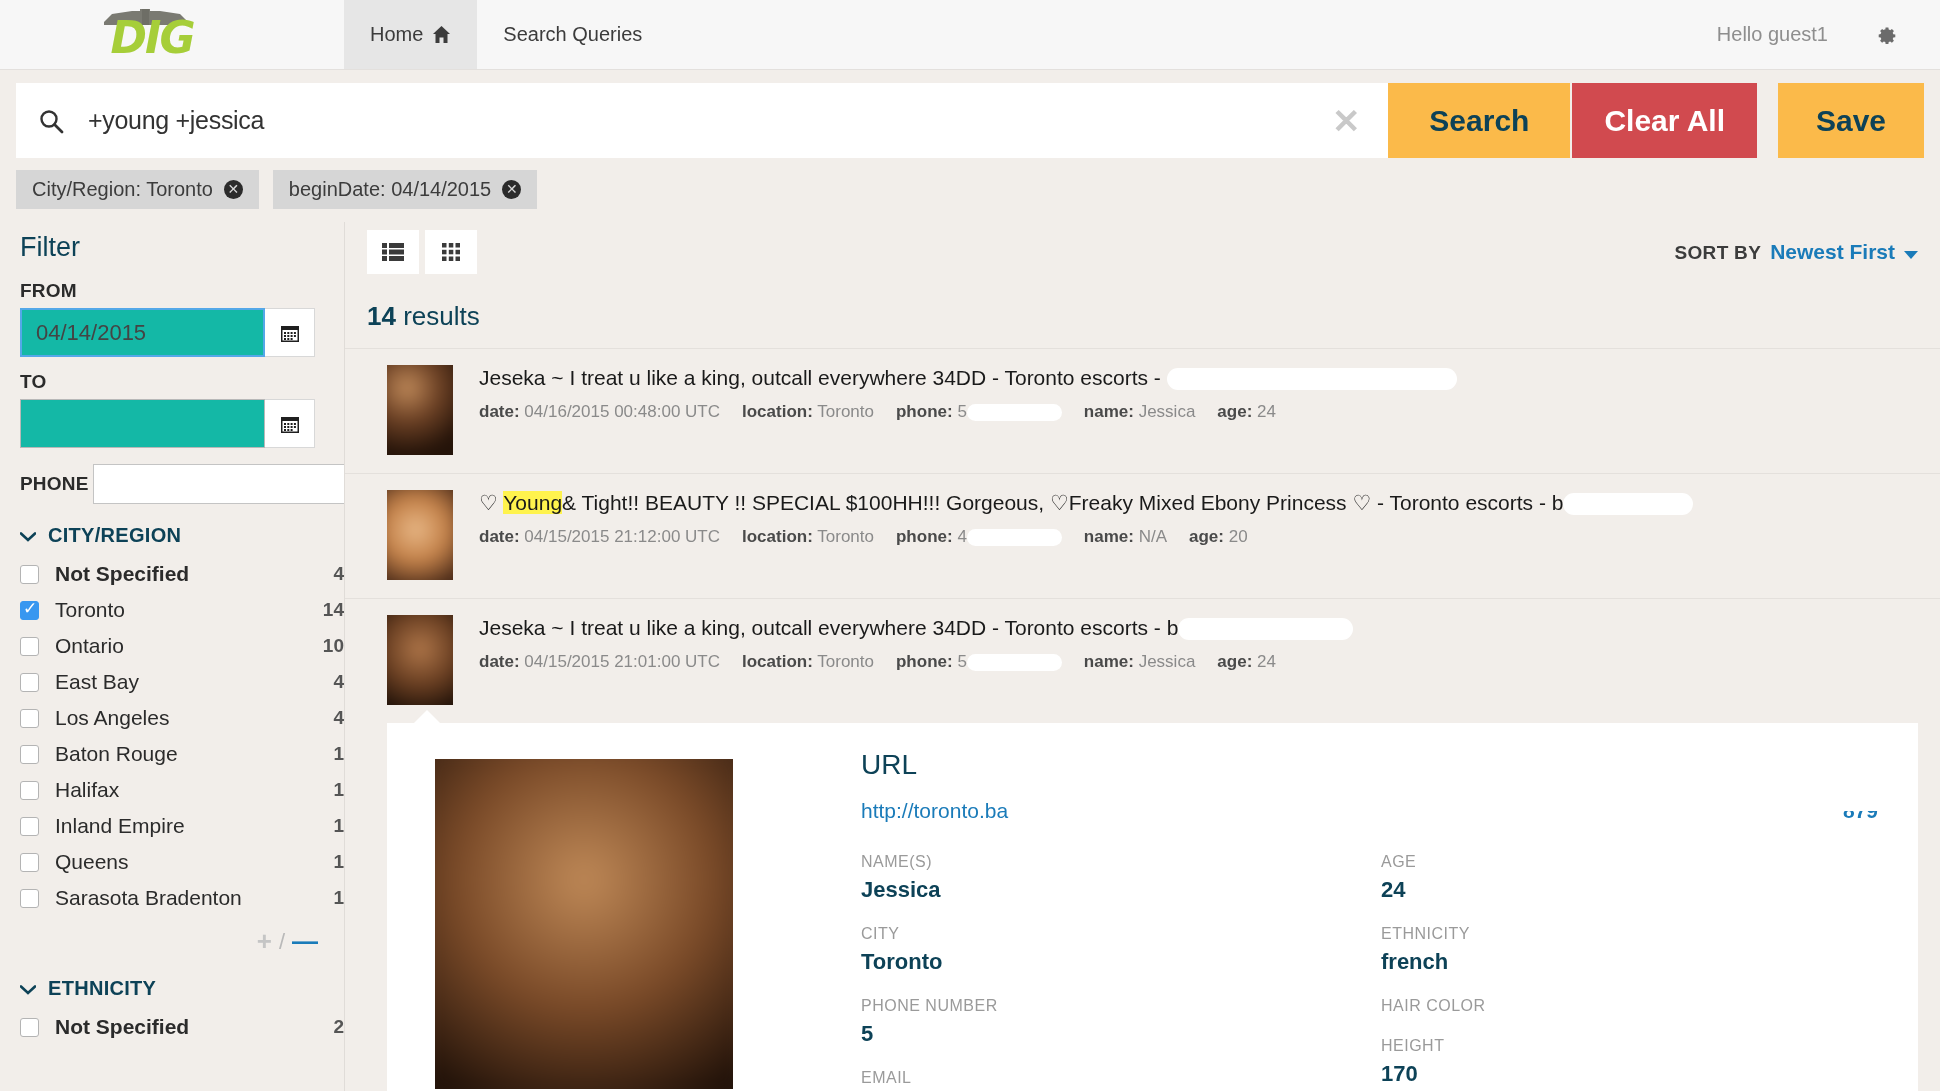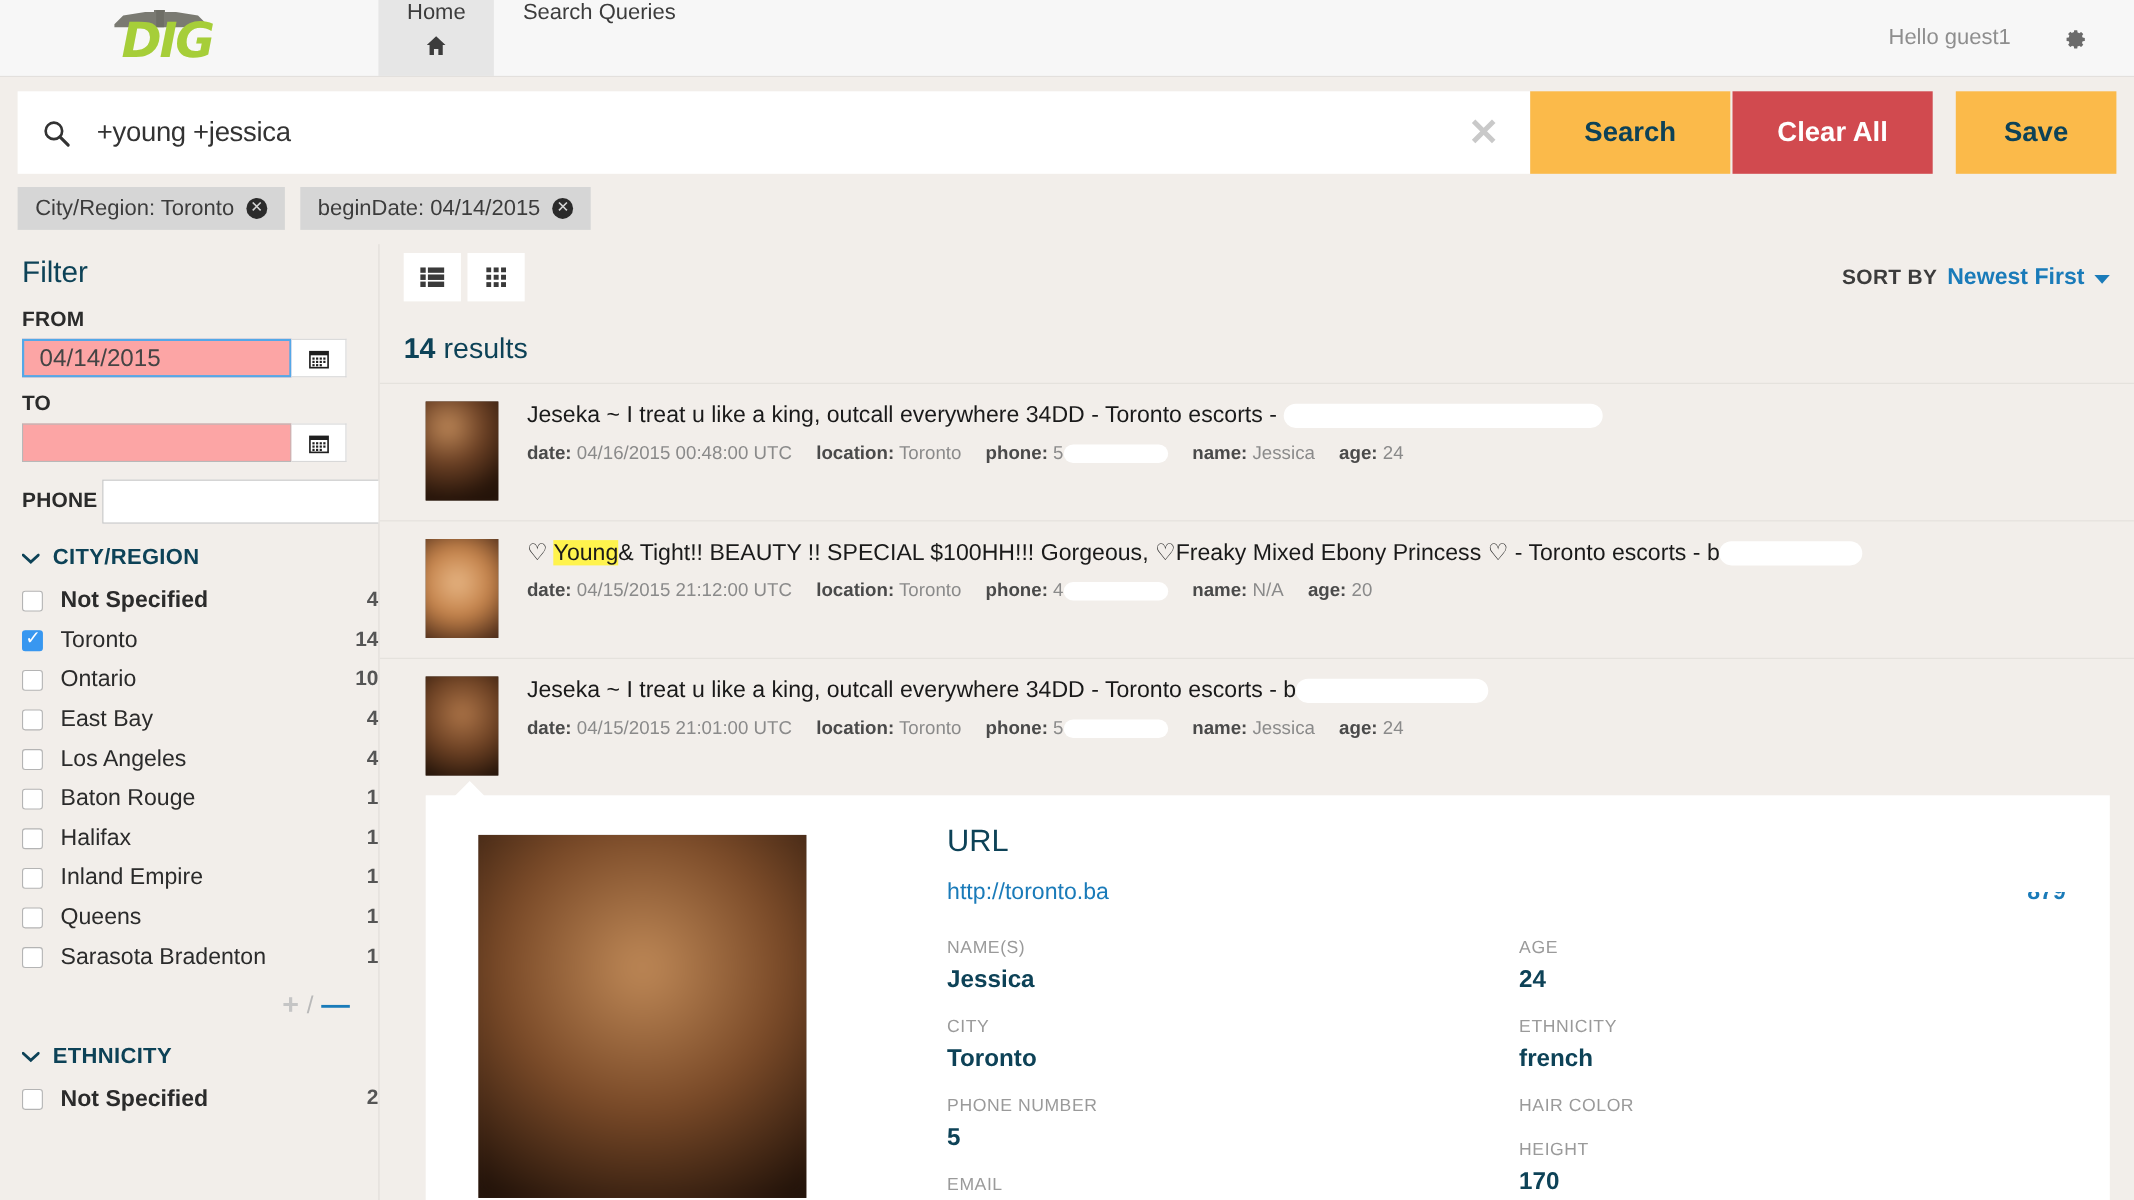--- a/index.html
+++ b/index.html
@@ -27,21 +27,21 @@
   .logo-text {
     position: absolute; left: 0; top: 8px; width: 128px;
     font-family: "DejaVu Sans", sans-serif;
     font-weight: bold; font-size: 44px; letter-spacing: -2px;
     color: #a6ce39; line-height: 46px; text-align: center;
     font-style: italic;
   }
   .nav-item {
     display: flex; align-items: center; gap: 9px;
     padding: 0 26px; font-size: 20px; color: #3c3c3c;
-    cursor: pointer; user-select: none; flex-direction: column;
+    cursor: pointer; user-select: none;
   }
   .nav-item.active { background: #e6e6e6; }
   .home-icon { display:inline-block; width: 19px; height: 19px; position: relative; }
   .nav-right {
     margin-left: auto; display: flex; align-items: center;
     gap: 46px; padding-right: 42px;
     font-size: 20px; color: #8e8e8e;
   }
   .gear { width: 24px; height: 24px; cursor: pointer; }
 
@@ -62,21 +62,21 @@
     flex: 1; font-size: 25px; color: #333; letter-spacing: -0.3px;
     background: transparent; border: none; outline: none;
     font-family: "Liberation Sans", sans-serif;
   }
   .clear-x {
     font-size: 34px; color: #c9c9c9; cursor: pointer;
     line-height: 1; padding: 0 6px; font-weight: bold;
   }
   .sbtn {
     display: flex; align-items: center; justify-content: center;
-    font-size: 25px; font-weight: bold; cursor: pointer;
+    font-size: 30px; font-weight: bold; cursor: pointer;
     padding: 0 32px; min-width: 182px;
   }
   .sbtn.search { background: #fbba4a; color: #0d4257; }
   .sbtn.clear  { background: #d14a4f; color: #fff; margin-left: 2px; }
   .sbtn.save   { background: #fbba4a; color: #0d4257; margin-left: 21px; min-width: 146px; }
 
   
   .chips { display: flex; gap: 14px; padding: 12px 16px 0 16px; }
   .chip {
     background: #d6d6d6; color: #3c3c3c; font-size: 20px;
@@ -102,21 +102,21 @@
   }
   .filter-title {
     font-size: 27px; color: #0d4257; margin: 10px 0 17px 0; font-weight: normal;
   }
   .flabel {
     font-size: 19px; font-weight: bold; color: #2b2b2b;
     letter-spacing: 0.2px; margin-bottom: 6px;
   }
   .date-row { display: flex; align-items: stretch; margin-bottom: 14px; }
   .date-input {
-    width: 245px; height: 35px; background: #fca5a5;
+    width: 245px; height: 49px; background: #14b8a6;
     border: 1px solid #b8b8b8; font-size: 22px; color: #444;
     padding: 0 14px; outline: none;
     font-family: "Liberation Sans", sans-serif;
   }
   .date-input.focused { border: 2px solid #54a8e8; }
   .cal-btn {
     width: 50px; background: #fff; border: 1px solid #d8d8d8; border-left: none;
     display: flex; align-items: center; justify-content: center; cursor: pointer;
   }
   .phone-row { display: flex; align-items: center; margin: 16px 0 12px 0; }

